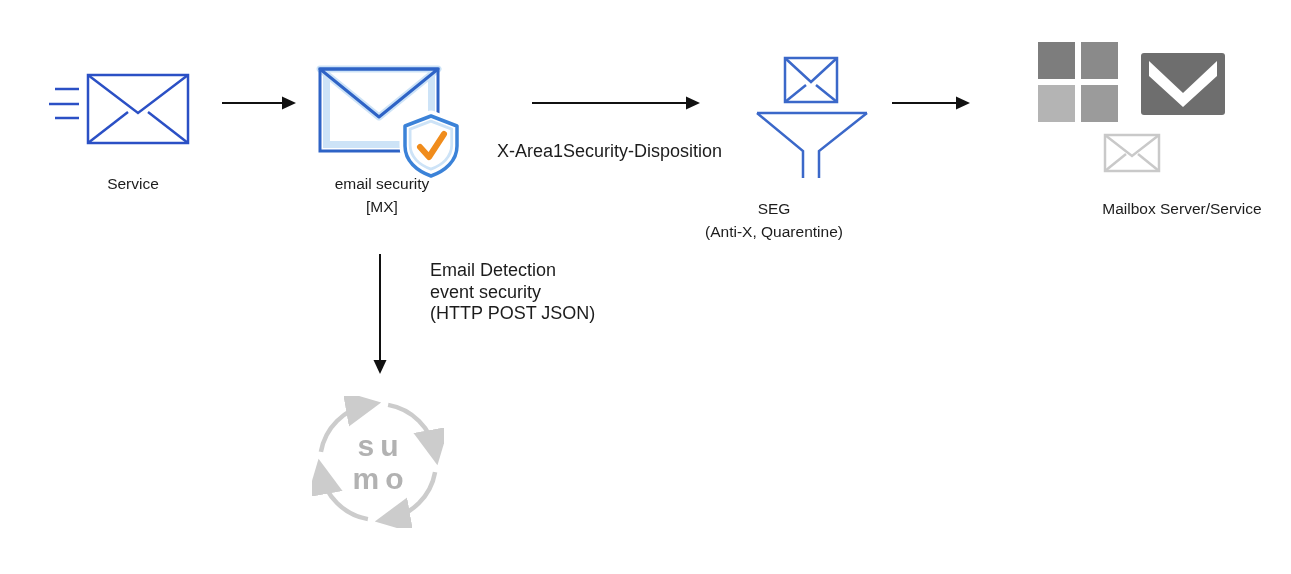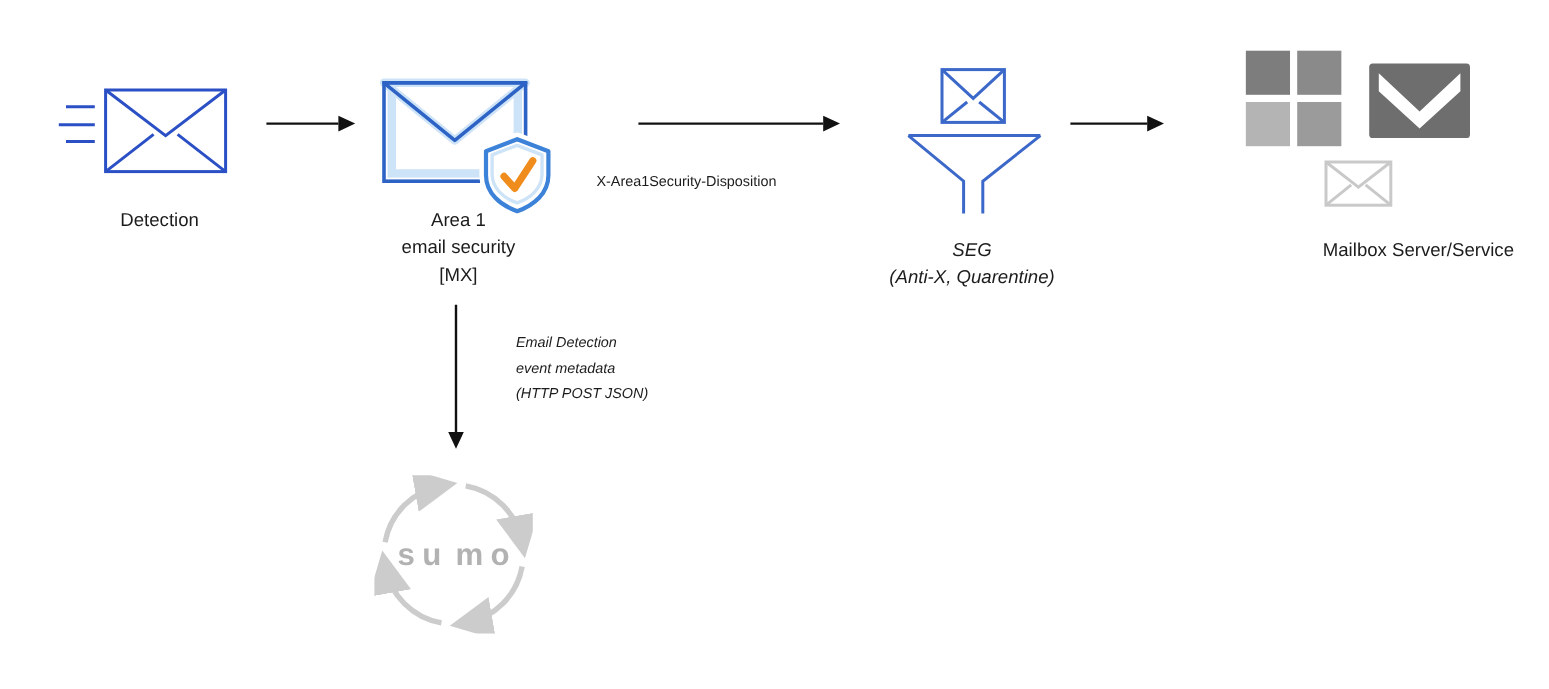--- a/index.html
+++ b/index.html
@@ -2,25 +2,25 @@
 <html><head>
 <meta charset="utf-8">
 <style>
   html,body{margin:0;padding:0;background:#ffffff;}
   .stage{
     position:relative;width:1291px;height:574px;background:#ffffff;overflow:hidden;
     font-family:"Liberation Sans","DejaVu Sans",sans-serif;color:#1c1c1c;
   }
   .abs{position:absolute;}
   .label{position:absolute;font-size:15.5px;line-height:23px;text-align:center;color:#1c1c1c;}
-  .label-left{position:absolute;font-size:12px;line-height:21.5px;text-align:left;color:#1c1c1c;}
+  .label-left{position:absolute;font-size:18px;line-height:21.5px;text-align:left;color:#1c1c1c;}
   .sumo-text{
     position:absolute;left:312px;top:396px;width:132px;height:132px;
-    display:flex;flex-direction:row;align-items:center;justify-content:center;
-    color:#b2b2b2;font-weight:bold;font-size:26px;line-height:33px;letter-spacing:6px;
+    display:flex;flex-direction:column;align-items:center;justify-content:center;
+    color:#b2b2b2;font-weight:bold;font-size:30px;line-height:33px;letter-spacing:6px;
   }
   .sumo-text div{padding-left:6px;}
   svg{display:block;}
 </style>
 </head>
 <body>
 
 <div class="stage">
 
   <svg class="abs" style="left:42px;top:68px;" width="150" height="80" viewBox="0 0 150 80">
@@ -29,21 +29,21 @@
       <line x1="7" y1="36" x2="37" y2="36"></line>
       <line x1="13" y1="50" x2="37" y2="50"></line>
       <rect x="46" y="7" width="100" height="68" fill="#ffffff"></rect>
       <path d="M46,7 L96,45 L146,7"></path>
       <path d="M46,75 L86,44"></path>
       <path d="M146,75 L106,44"></path>
     </g>
   </svg>
 
   <div class="label" style="left:43px;top:172px;width:180px;">
-    <div>Detection</div>
+    <div>Service</div>
   </div>
 
   <svg class="abs" style="left:220px;top:94px;" width="80" height="18" viewBox="0 0 80 18">
     <line x1="2" y1="9" x2="62" y2="9" stroke="#111111" stroke-width="2"></line>
     <polygon points="62,2.5 76,9 62,15.5" fill="#111111"></polygon>
   </svg>
 
   <svg class="abs" style="left:315px;top:64px;" width="150" height="120" viewBox="0 0 150 120">
     <rect x="5" y="5" width="118" height="82" fill="#ffffff" stroke="none"></rect>
     <rect x="11.5" y="11.5" width="105" height="69" fill="none" stroke="#cde3f7" stroke-width="7"></rect>
@@ -52,21 +52,20 @@
     <rect x="5" y="5" width="118" height="82" fill="none" stroke="#2e63c6" stroke-width="3"></rect>
     <g transform="translate(88,50)">
       <path d="M28,2 L54,12 L54,32 C54,47 42,57 28,62 C14,57 2,47 2,32 L2,12 Z" fill="#ffffff" stroke="#ffffff" stroke-width="11" stroke-linejoin="round"></path>
       <path d="M28,2 L54,12 L54,32 C54,47 42,57 28,62 C14,57 2,47 2,32 L2,12 Z" fill="#ffffff" stroke="#3b82d8" stroke-width="3.5" stroke-linejoin="round"></path>
       <path d="M28,2 L54,12 L54,32 C54,47 42,57 28,62 C14,57 2,47 2,32 L2,12 Z" transform="translate(5.5,5.5) scale(0.8)" fill="none" stroke="#cde3f7" stroke-width="3.5" stroke-linejoin="round"></path>
       <polyline points="17,33 26,43 41,20" fill="none" stroke="#f08c1c" stroke-width="6" stroke-linecap="round" stroke-linejoin="round"></polyline>
     </g>
   </svg>
 
   <div class="label" style="left:292px;top:172px;width:180px;">
-    <div>Area 1</div>
     <div>email security</div>
     <div>[MX]</div>
   </div>
 
   <svg class="abs" style="left:530px;top:94px;" width="172" height="18" viewBox="0 0 172 18">
     <line x1="2" y1="9" x2="156" y2="9" stroke="#111111" stroke-width="2"></line>
     <polygon points="156,2.5 170,9 156,15.5" fill="#111111"></polygon>
   </svg>
 
   <div class="label-left" style="left:497px;top:141px;">X-Area1Security-Disposition</div>
@@ -76,21 +75,21 @@
       <rect x="31" y="3" width="52" height="44" fill="#ffffff"></rect>
       <path d="M31,3 L57,27 L83,3"></path>
       <path d="M31,47 L52,30"></path>
       <path d="M83,47 L62,30"></path>
       <path d="M3,58 L113,58"></path>
       <path d="M3,58 L49,96 L49,123"></path>
       <path d="M113,58 L65,96 L65,123"></path>
     </g>
   </svg>
 
-  <div class="label" style="left:700px;top:197px;width:220px;font-style:italic;">
+  <div class="label" style="left:664px;top:197px;width:220px;">
     <div>SEG</div>
     <div>(Anti-X, Quarentine)</div>
   </div>
 
   <svg class="abs" style="left:890px;top:94px;" width="82" height="18" viewBox="0 0 82 18">
     <line x1="2" y1="9" x2="66" y2="9" stroke="#111111" stroke-width="2"></line>
     <polygon points="66,2.5 80,9 66,15.5" fill="#111111"></polygon>
   </svg>
 
   <svg class="abs" style="left:1038px;top:42px;" width="80" height="80" viewBox="0 0 80 80">
@@ -114,23 +113,23 @@
     </g>
   </svg>
 
   <div class="label" style="left:1072px;top:197px;width:220px;">Mailbox Server/Service</div>
 
   <svg class="abs" style="left:369px;top:252px;" width="22" height="126" viewBox="0 0 22 126">
     <line x1="11" y1="2" x2="11" y2="108" stroke="#111111" stroke-width="2"></line>
     <polygon points="4.5,108 11,122 17.5,108" fill="#111111"></polygon>
   </svg>
 
-  <div class="label-left" style="left:430px;top:275px;font-style:italic;">
+  <div class="label-left" style="left:430px;top:260px;">
     <div>Email Detection</div>
-    <div>event metadata</div>
+    <div>event security</div>
     <div>(HTTP POST JSON)</div>
   </div>
 
   <svg class="abs" style="left:312px;top:396px;" width="132" height="132" viewBox="0 0 132 132">
     <defs>
       <marker id="sumoArrow" markerWidth="9" markerHeight="9" refX="5" refY="4" orient="auto">
         <path d="M0,0 L8,4 L0,8 Z" fill="#cccccc"></path>
       </marker>
     </defs>
     <g stroke="#cccccc" stroke-width="4.5" fill="none">

